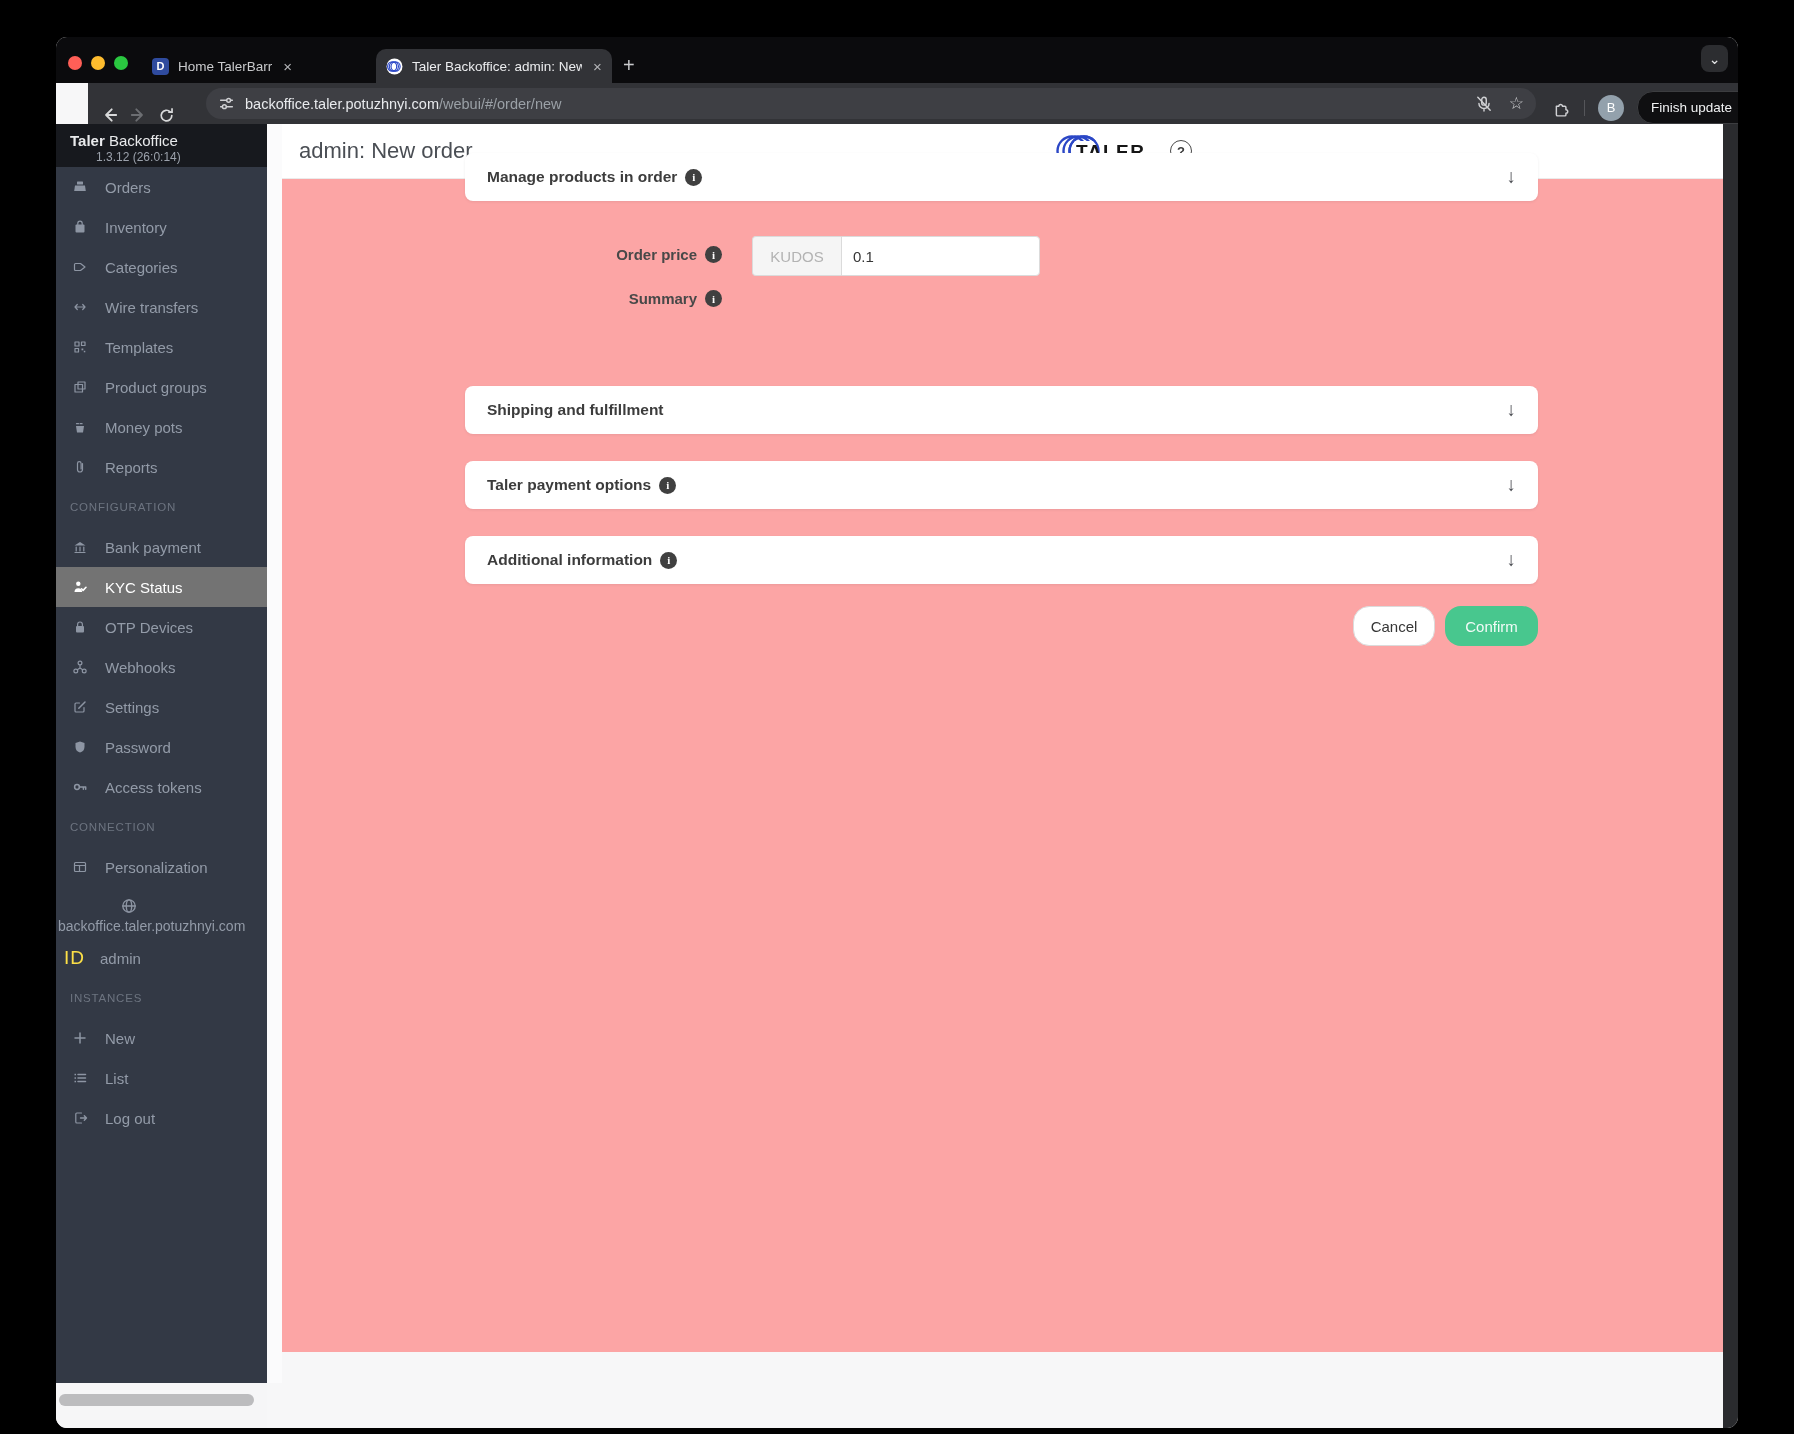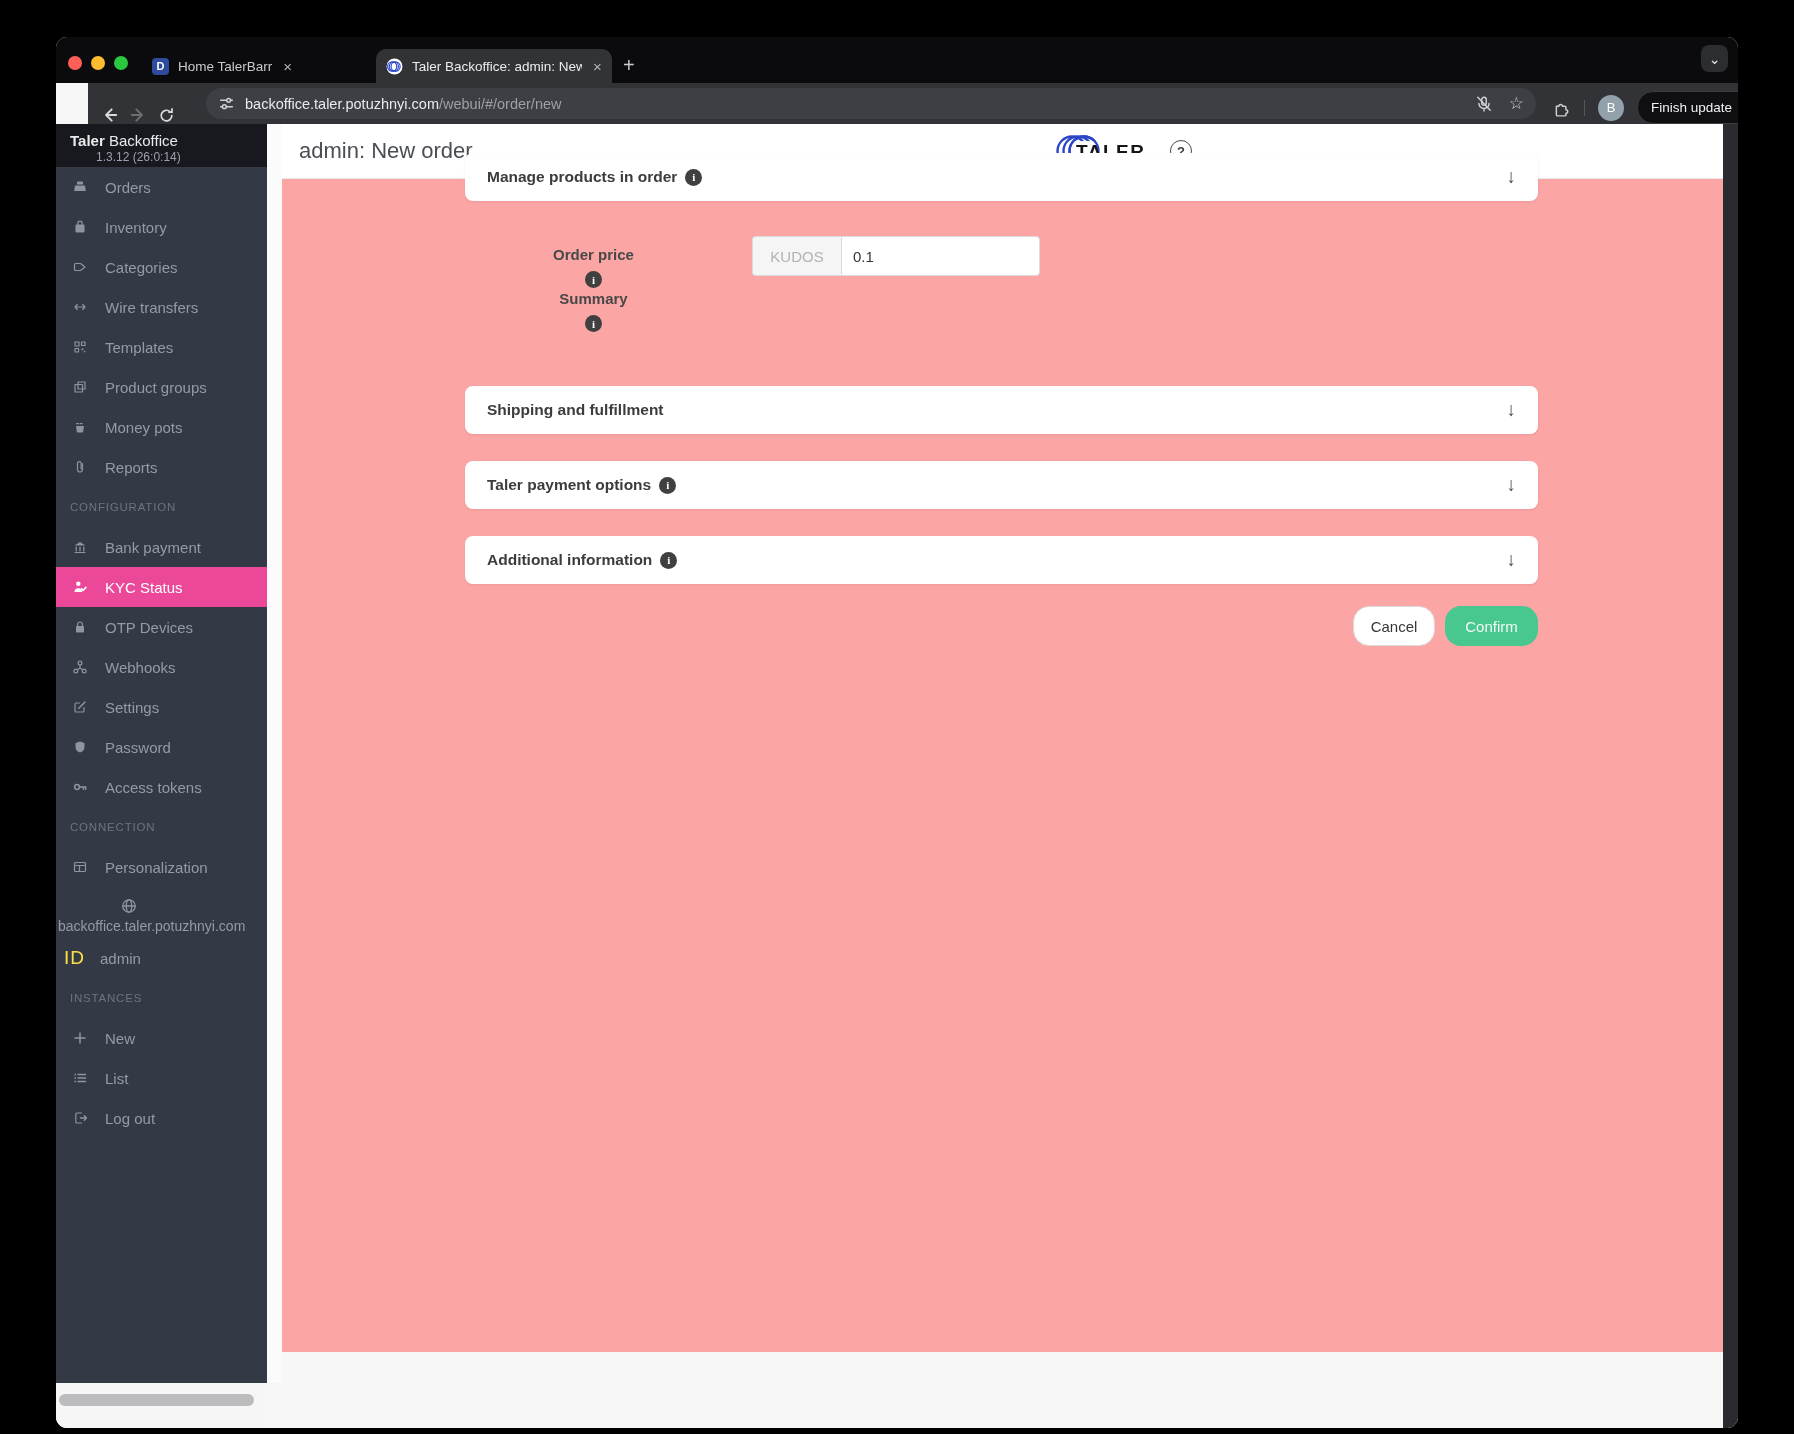--- a/index.html
+++ b/index.html
@@ -29,21 +29,21 @@
 
   
   .sidebar{position:absolute;left:0;top:87px;width:211px;height:1259px;background:#333945;overflow:hidden;}
   .brand{height:43px;background:#17191e;color:#fff;padding:8px 0 15px 14px;box-sizing:border-box;}
   .brand .line1{font-size:15px;color:#e9eaec;}
   .brand .line1 b{font-weight:bold;}
   .brand .line2{font-size:12px;color:#9ba1ab;padding-left:26px;margin-top:1px;}
   .srow{height:40px;display:flex;align-items:center;padding-left:16px;color:#939bа8;}
   .srow{color:#939ba8;font-size:15px;cursor:pointer;}
   .srow .slabel{margin-left:17px;}
-  .srow.active{background:#ec4899;color:#fff;}
+  .srow.active{background:#737373;color:#fff;}
   .ssection{height:40px;display:flex;align-items:center;padding-left:14px;font-size:11.5px;letter-spacing:.8px;color:#6d7480;}
   .sicon{width:16px;height:16px;display:flex;flex:0 0 auto;}
   .icn{stroke:#8d95a3;fill:none;stroke-width:1.2;stroke-linecap:round;stroke-linejoin:round;}
   .icn .fl{fill:#8d95a3;stroke:none;}
   .srow.active .icn{stroke:#fff;}
   .srow.active .icn .fl{fill:#fff;}
   .globerow{padding:10px 0 4px 0;color:#939ba8;font-size:14px;cursor:pointer;}
   .globerow .gi{display:flex;justify-content:center;padding-left:0;margin-left:64px;width:18px;}
   .globerow .gl{white-space:nowrap;overflow:hidden;margin-top:3px;padding-left:2px;}
   .idprefix{font-size:19px;color:#fde047;margin-left:8px;letter-spacing:1px;}
@@ -56,21 +56,21 @@
   .mheader{position:absolute;left:0;top:0;width:100%;height:55px;background:#fff;border-bottom:1px solid #ebebeb;box-sizing:border-box;}
   .mtitle{position:absolute;left:17px;top:14px;font-size:22px;color:#4a4e54;}
   .mlogo{position:absolute;left:772px;top:9px;display:flex;align-items:center;gap:14px;}
   .helpcirc{width:20px;height:20px;border-radius:50%;border:1.6px solid #4a4a4a;color:#3c3c3c;font-size:13px;font-weight:bold;display:flex;align-items:center;justify-content:center;}
   .scrollstrip{position:absolute;left:1667px;top:87px;width:15px;height:1304px;background:#2a2b2e;}
 
   .card{position:absolute;left:183px;width:1073px;height:48px;background:#fff;border-radius:8px;box-shadow:0 1px 3px rgba(20,20,30,.07);display:flex;align-items:center;padding:0 22px;box-sizing:border-box;cursor:pointer;}
   .cardtitle{font-size:15.5px;font-weight:bold;color:#3c3c3c;display:flex;align-items:center;gap:8px;}
   .downarrow{margin-left:auto;font-size:19px;color:#4a4c52;}
   .infoicon{display:inline-flex;width:17px;height:17px;border-radius:50%;background:#404040;color:#fff;font-size:11px;font-weight:bold;align-items:center;justify-content:center;font-family:"Liberation Serif",serif;}
-  .flabel{position:absolute;width:257px;text-align:right;font-size:15px;font-weight:bold;color:#484848;display:flex;justify-content:flex-end;align-items:center;gap:8px;flex-direction:column;}
+  .flabel{position:absolute;width:257px;text-align:right;font-size:15px;font-weight:bold;color:#484848;display:flex;justify-content:flex-end;align-items:center;gap:8px;}
   .addon{position:absolute;left:470px;width:89px;height:40px;background:#f5f5f5;border:1px solid #dbdbdb;border-right:none;border-radius:4px 0 0 4px;box-sizing:border-box;display:flex;align-items:center;justify-content:center;color:#b3b3b3;font-size:15px;}
   .priceinput{position:absolute;left:559px;width:199px;height:40px;border:1px solid #dbdbdb;border-radius:0 4px 4px 0;box-sizing:border-box;padding:0 11px;font-size:15px;color:#363636;font-family:"Liberation Sans",sans-serif;outline:none;background:#fff;}
   .summarybox{position:absolute;left:470px;top:155px;width:786px;height:97px;border:1px solid #4a5fc8;border-radius:4px;box-sizing:border-box;background:#fff;}
   .summarybox textarea{width:100%;height:100%;border:none;outline:none;resize:none;box-sizing:border-box;padding:10px 13px;font-size:15px;color:#4a4a4a;font-family:"Liberation Sans",sans-serif;border-radius:4px;}
   .grammarly{position:absolute;right:10px;bottom:12px;height:30px;background:#fff;border:1px solid #ececec;border-radius:15px;display:flex;align-items:center;gap:3px;padding:0 3px;box-shadow:0 1px 2px rgba(0,0,0,.08);}
   .gbtn1{width:24px;height:24px;border-radius:7px;background:#12b886;color:#fff;font-size:13px;display:flex;align-items:center;justify-content:center;}
   .gbtn2{width:24px;height:24px;border-radius:50%;background:#1f8a66;color:#fff;font-size:15px;font-weight:bold;display:flex;align-items:center;justify-content:center;font-family:"Liberation Serif",serif;}
   .resizer{position:absolute;right:2px;bottom:2px;}
   .btn{position:absolute;top:482px;height:40px;border-radius:16px;font-size:15px;display:flex;align-items:center;justify-content:center;cursor:pointer;box-sizing:border-box;}
   .btn.cancel{left:1071px;width:82px;background:#fff;border:1px solid #dbdbdb;color:#363636;}

